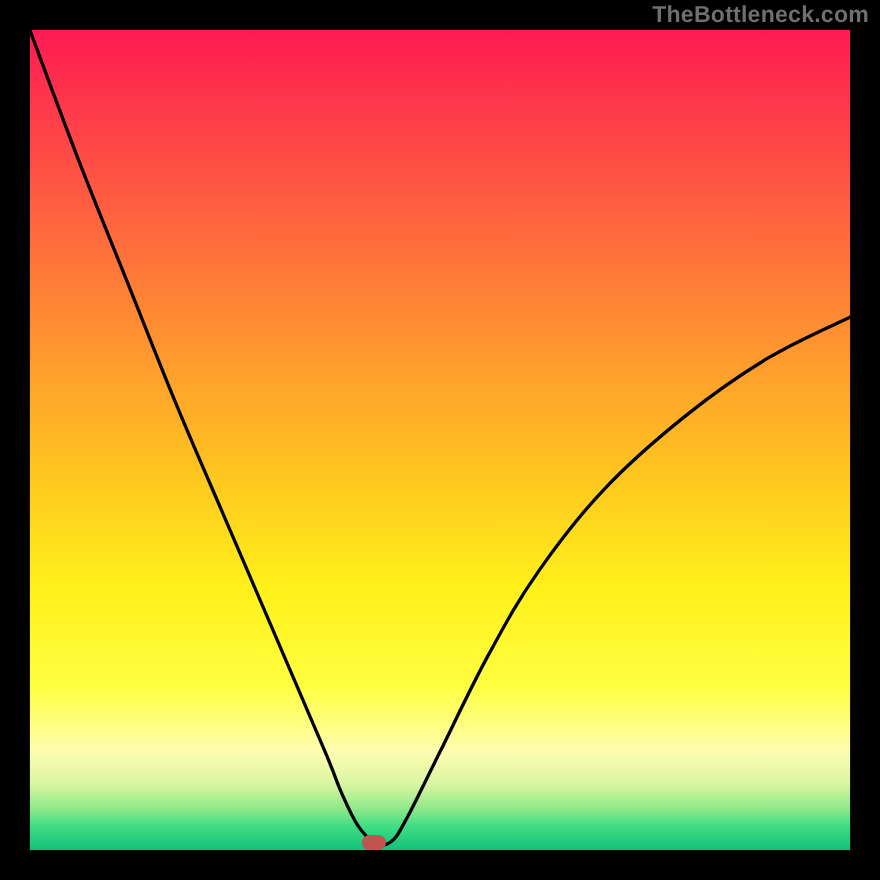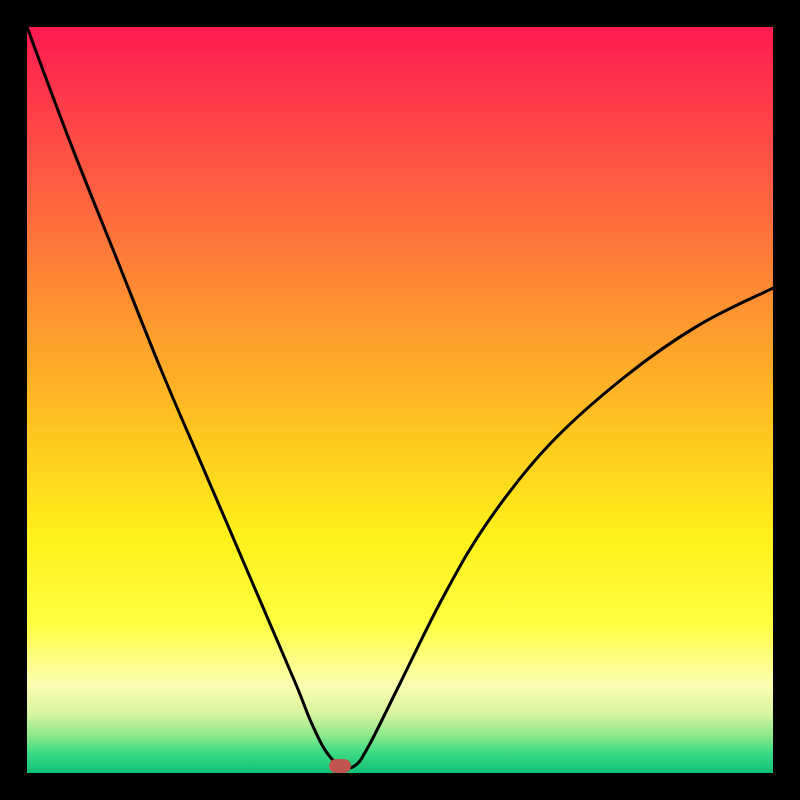--- a/index.html
+++ b/index.html
@@ -70,20 +70,21 @@
     font-size: 21px;
     font-weight: 600;
     color: #6f6f6f;
     letter-spacing: 0.2px;
   }
 </style>
 </head>
 <body>
 
 <div class="frame">
+  <div class="watermark">TheBottleneck.com</div>
   <div class="plot">
     <div class="gradient"></div>
     <svg class="curve-svg" viewBox="0 0 746 746" preserveAspectRatio="none">
       <path id="curve-path" fill="none" stroke="#000" stroke-width="3" stroke-linecap="round" stroke-linejoin="round" d="M 0.0 0.0 C 8.1 21.5, 28.6 77.7, 44.8 119.4 C 60.9 161.0, 73.4 191.0, 89.5 231.3 C 105.6 271.5, 118.2 304.2, 134.3 343.2 C 150.4 382.1, 162.9 410.0, 179.0 447.6 C 195.2 485.2, 207.7 514.4, 223.8 552.0 C 239.9 589.6, 257.8 631.0, 268.6 656.5 C 279.3 682.0, 278.1 681.7, 283.5 693.8 C 288.9 705.9, 293.0 715.6, 298.4 723.6 C 303.8 731.7, 307.9 735.9, 313.3 738.5 C 318.7 741.2, 322.9 742.6, 328.2 738.5 C 333.6 734.5, 335.1 730.9, 343.2 716.2 C 351.2 701.4, 359.6 683.3, 373.0 656.5 C 386.4 629.6, 401.6 596.5, 417.8 567.0 C 433.9 537.4, 443.7 519.2, 462.5 492.4 C 481.3 465.5, 498.0 443.3, 522.2 417.8 C 546.4 392.2, 569.9 372.1, 596.8 350.6 C 623.7 329.1, 644.5 314.5, 671.4 298.4 C 698.3 282.3, 732.6 267.8, 746.0 261.1"></path>
     </svg>
     <div class="marker" id="marker" style="left: 302.32px; top: 731.54px; background: rgb(192, 84, 78);"></div>
   </div>
 </div>
 
 </body></html>

